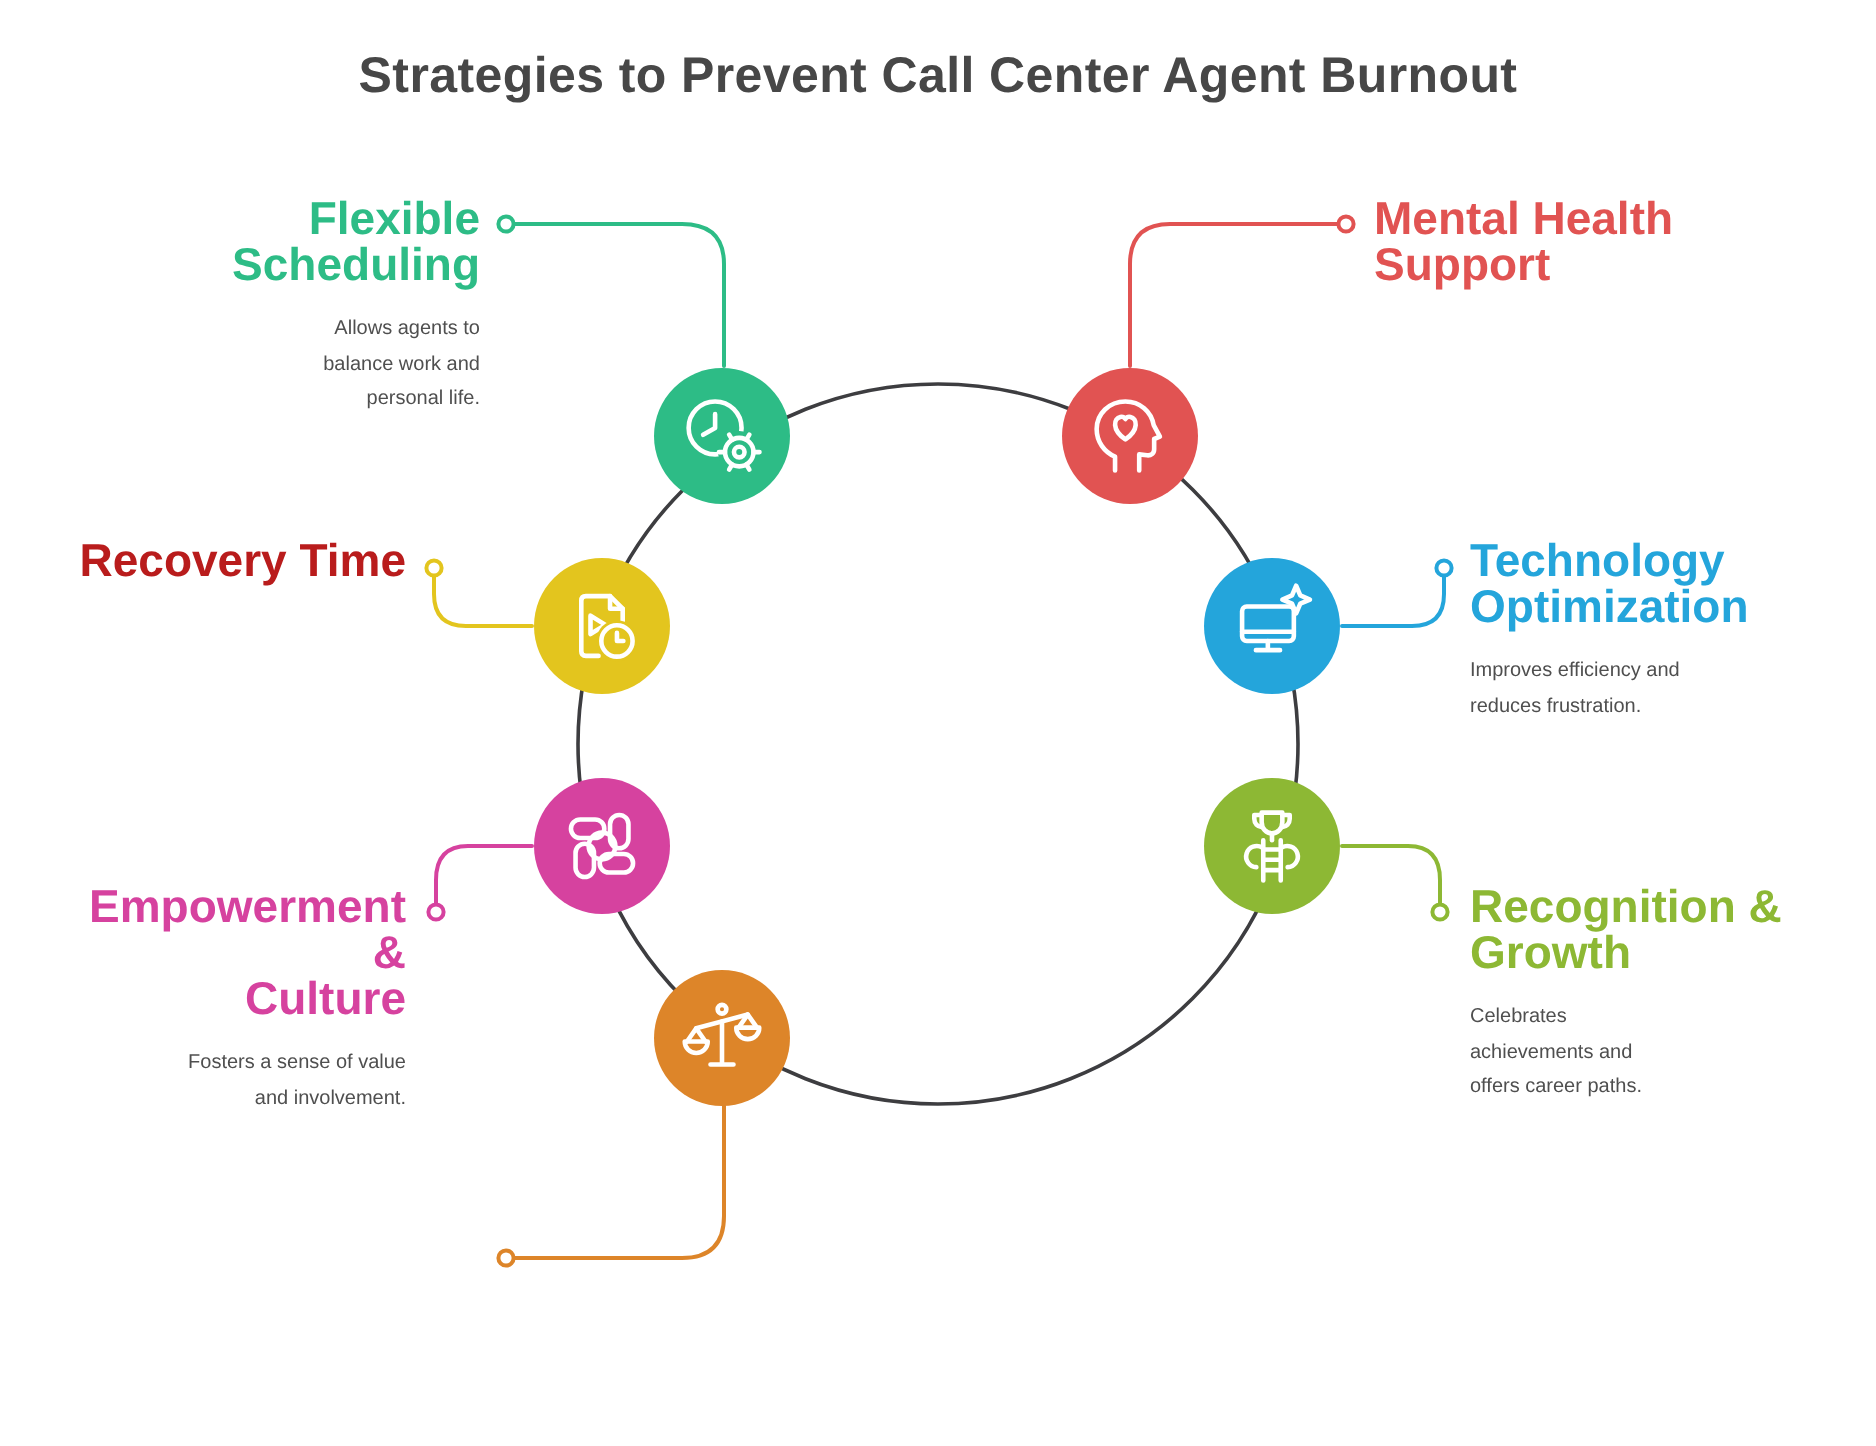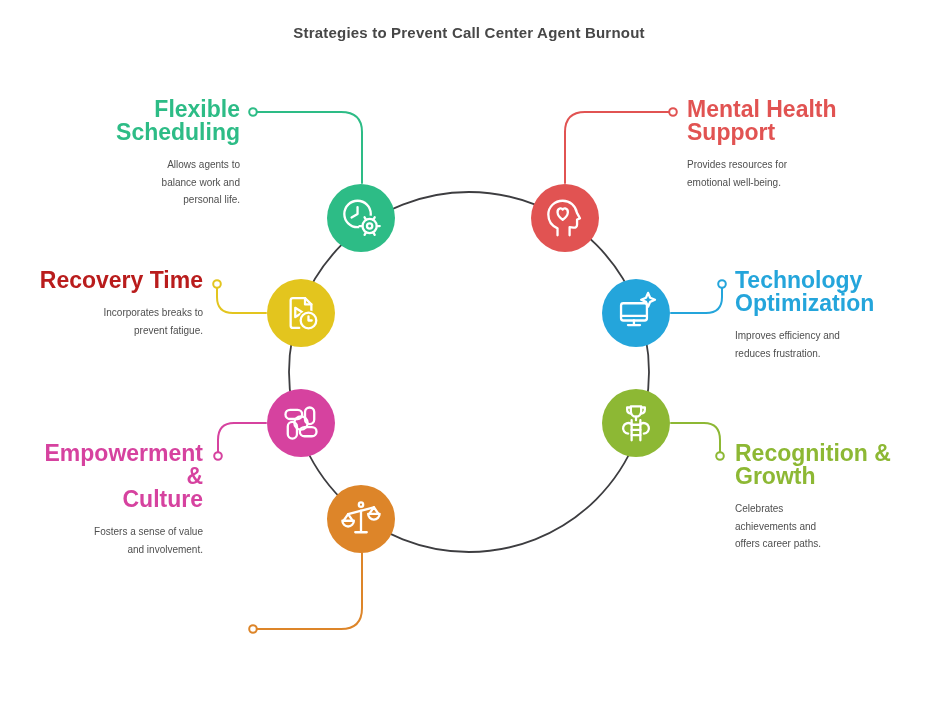--- a/index.html
+++ b/index.html
@@ -1,19 +1,19 @@
 <!DOCTYPE html>
 <html><head>
 <meta charset="utf-8">
 <style>
   html,body { margin:0; padding:0; background:#ffffff; }
   .stage { position:relative; width:938px; height:723px; background:#ffffff; overflow:hidden;
            font-family:"Liberation Sans", sans-serif; }
   .heading { position:absolute; top:24px; left:0; width:100%; margin:0; text-align:center;
-             font-size:15px; font-weight:bold; letter-spacing:0.2px; color:#474747; }
+             font-size:25px; font-weight:bold; letter-spacing:0.2px; color:#474747; }
   .overlay { position:absolute; left:0; top:0; width:938px; height:723px; }
   .overlay path.conn { fill:none; stroke-width:2; stroke-linecap:round; }
   .overlay circle.dot { fill:#ffffff; stroke-width:2; }
   .overlay circle.ring { fill:none; stroke-width:1.8; }
   .badge { position:absolute; width:68px; height:68px; border-radius:50%;
            display:flex; align-items:center; justify-content:center; }
   .badge svg { display:block; }
   .node { position:absolute; }
   .node .t { font-size:23px; font-weight:bold; line-height:23px; white-space:pre-line; }
   .node .d { margin-top:12px; font-size:10px; line-height:17.5px; color:#4f4f4f; white-space:pre-line; }
@@ -143,28 +143,24 @@
     <div class="t" style="color: rgb(45, 188, 134);">Flexible
 Scheduling</div>
     <div class="d" style="color: rgb(79, 79, 79);">Allows agents to
 balance work and
 personal life.</div>
   </div>
 
   <div class="node align-l" id="node-2">
     <div class="t" style="color: rgb(225, 83, 82);">Mental Health
 Support</div>
-    <div class="d" style="color: rgb(79, 79, 79);">Provides resources for
-emotional well-being.</div>
   </div>
 
   <div class="node align-r" id="node-3">
     <div class="t" style="color: #b91c1c;">Recovery Time</div>
-    <div class="d" style="color: rgb(79, 79, 79);">Incorporates breaks to
-prevent fatigue.</div>
   </div>
 
   <div class="node align-l" id="node-4">
     <div class="t" style="color: rgb(36, 165, 219);">Technology
 Optimization</div>
     <div class="d" style="color: rgb(79, 79, 79);">Improves efficiency and
 reduces frustration.</div>
   </div>
 
   <div class="node align-r" id="node-5">

